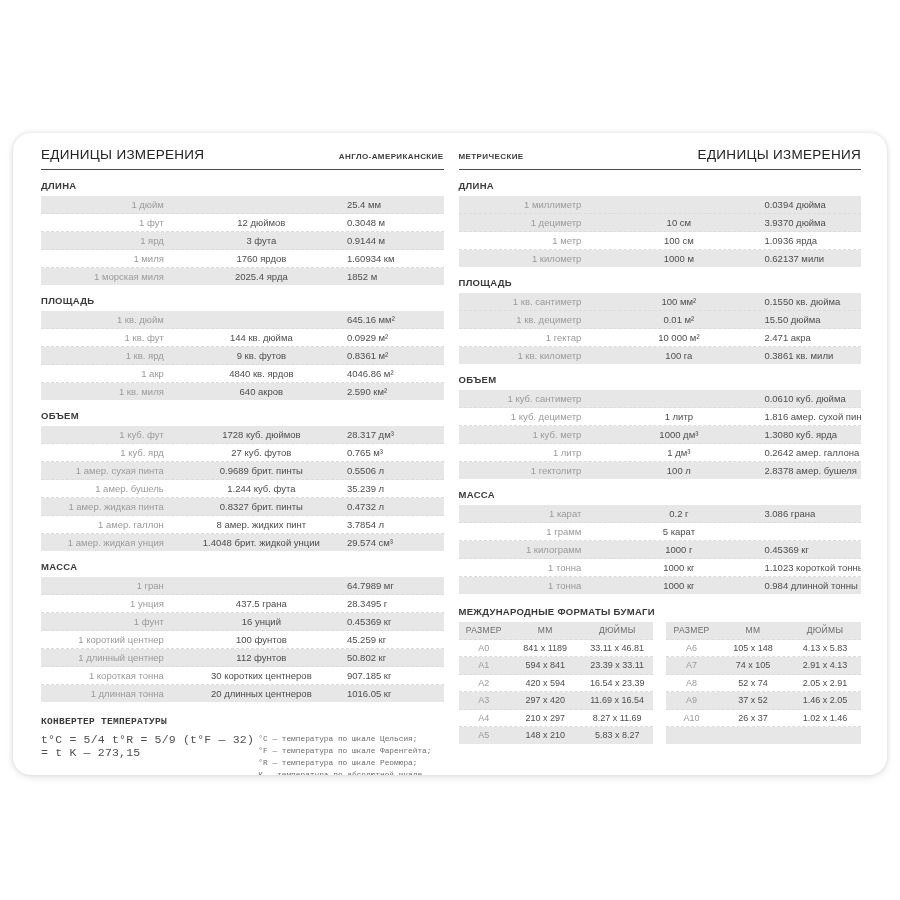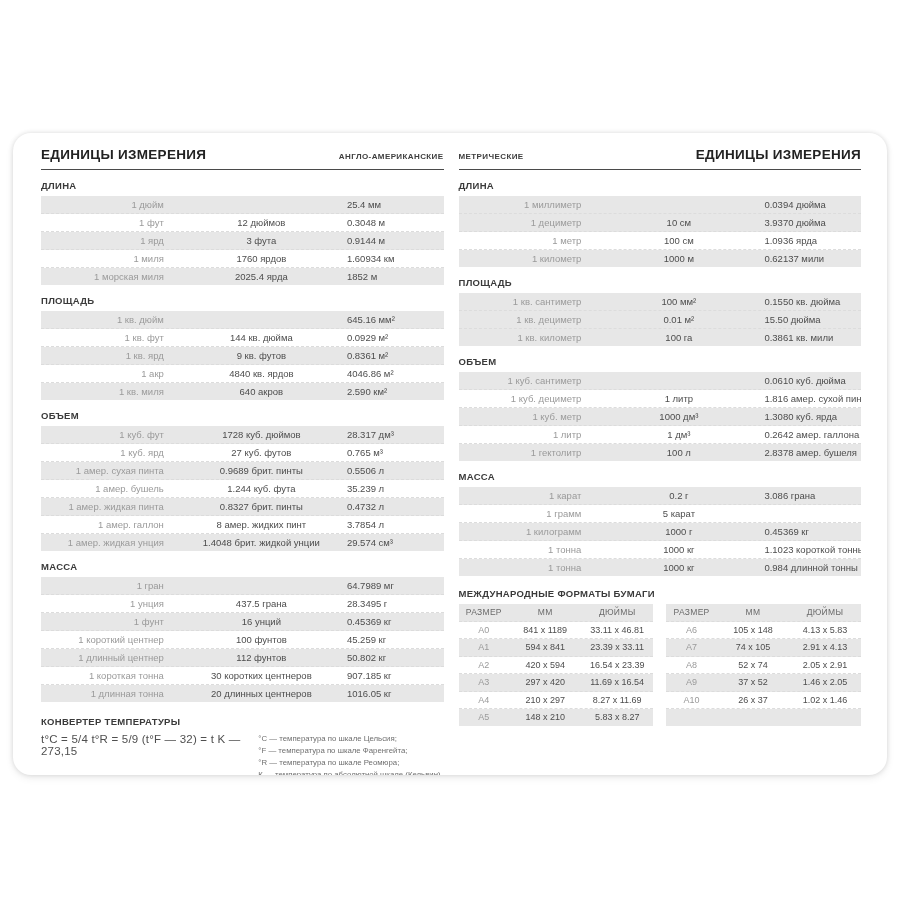--- a/index.html
+++ b/index.html
@@ -5,35 +5,35 @@
   html,body{margin:0;padding:0;background:#fff;}
   .stage{position:relative;width:900px;height:900px;background:#ffffff;overflow:hidden;
          font-family:"Liberation Sans", sans-serif;}
   .card{position:absolute;left:13px;top:133px;width:874px;height:642px;box-sizing:border-box;
         background:#ffffff;border-radius:18px;
         box-shadow:0 0 5px rgba(0,0,0,.13),0 3px 9px rgba(0,0,0,.07);
         padding:14px 26px 0 28px;display:flex;gap:15px;overflow:hidden;}
   .col{flex:1;min-width:0;}
   .col-header{display:flex;justify-content:space-between;align-items:flex-end;
               border-bottom:1.5px solid #4a4a4a;padding-bottom:7px;}
-  .title{font-size:13.5px;font-weight:700;letter-spacing:.3px;color:#222;}
+  .title{font-size:13.5px;font-weight:400;letter-spacing:.3px;color:#222;}
   .subtitle{font-size:8px;font-weight:700;letter-spacing:.4px;color:#3e3e3e;padding-bottom:1px;}
   .section{margin-top:9px;}
   .section-label{font-size:9.5px;font-weight:700;letter-spacing:.3px;color:#3a3a3a;
                  margin:0 0 4px 0;height:13px;line-height:13px;}
   .table{width:100%;}
   .row{display:grid;grid-template-columns:33.5% 42.5% 24%;height:17px;line-height:17px;
        font-size:9.5px;color:#4d4d4d;border-bottom:1px dashed #dcdcdc;}
   .row:last-child{border-bottom:none;}
   .shaded{background:#e7e7e7;}
   .cell{overflow:hidden;white-space:nowrap;}
   .c0{text-align:right;padding-right:12px;color:#9a9a9a;padding-left:24px;}
   .c1{text-align:center;}
   .c2{text-align:left;}
-  .temp{margin-top:13px;}
+  .temp{margin-top:13px;font-family:Liberation Mono, monospace;}
   .temp-body{display:flex;margin-top:5px;}
   .formula{flex:0 0 54%;font-size:11.5px;color:#4f4f4f;letter-spacing:.2px;}
   .notes{flex:1;font-size:7.8px;color:#6e6e6e;line-height:1.55;}
   .paper{margin-top:11px;}
   .paper-tables{display:flex;gap:13px;margin-top:2px;}
   .paper-table{flex:1;min-width:0;}
   .prow{display:grid;grid-template-columns:26% 37% 37%;height:16.5px;line-height:16.5px;
         font-size:9px;color:#4d4d4d;border-bottom:1px dashed #dcdcdc;}
   .prow:last-child{border-bottom:none;}
   .phead{color:#6a6a6a;font-size:8.5px;letter-spacing:.3px;}
@@ -244,20 +244,25 @@
               <div class="row shaded">
                 <div class="cell c0">1 кв. сантиметр</div>
                 <div class="cell c1">100 мм²</div>
                 <div class="cell c2">0.1550 кв. дюйма</div>
               </div>
               <div class="row shaded">
                 <div class="cell c0">1 кв. дециметр</div>
                 <div class="cell c1">0.01 м²</div>
                 <div class="cell c2">15.50 дюйма</div>
               </div>
+              <div class="row">
+                <div class="cell c0">1 гектар</div>
+                <div class="cell c1">10 000 м²</div>
+                <div class="cell c2">2.471 акра</div>
+              </div>
               <div class="row shaded">
                 <div class="cell c0">1 кв. километр</div>
                 <div class="cell c1">100 га</div>
                 <div class="cell c2">0.3861 кв. мили</div>
               </div>
             </div>
           </div>
           <div class="section">
             <div class="section-label">ОБЪЕМ</div>
             <div class="table">

